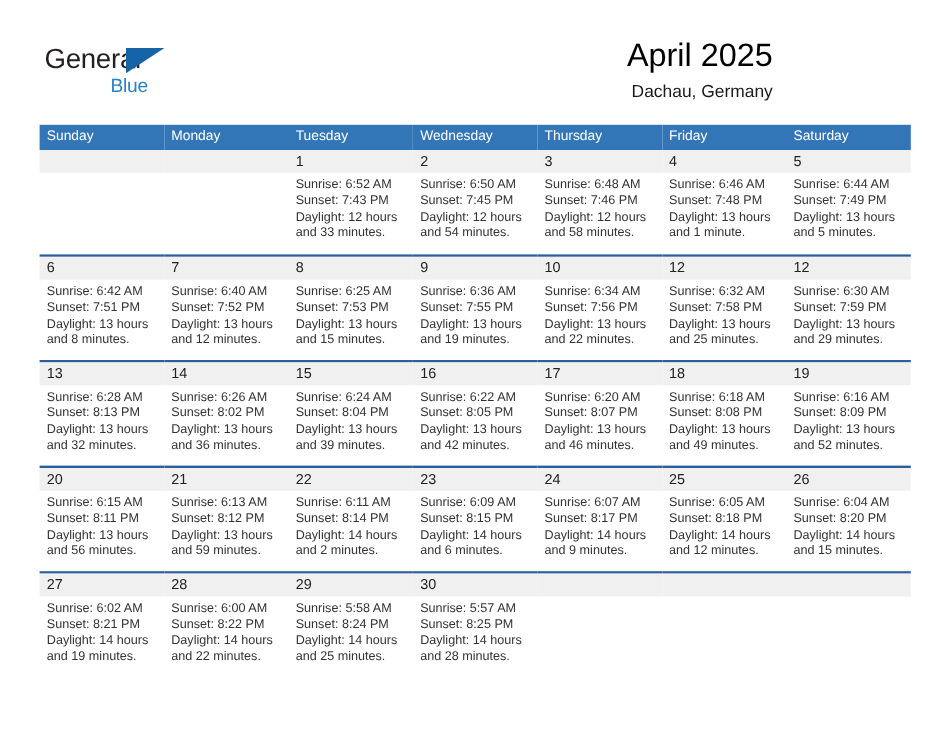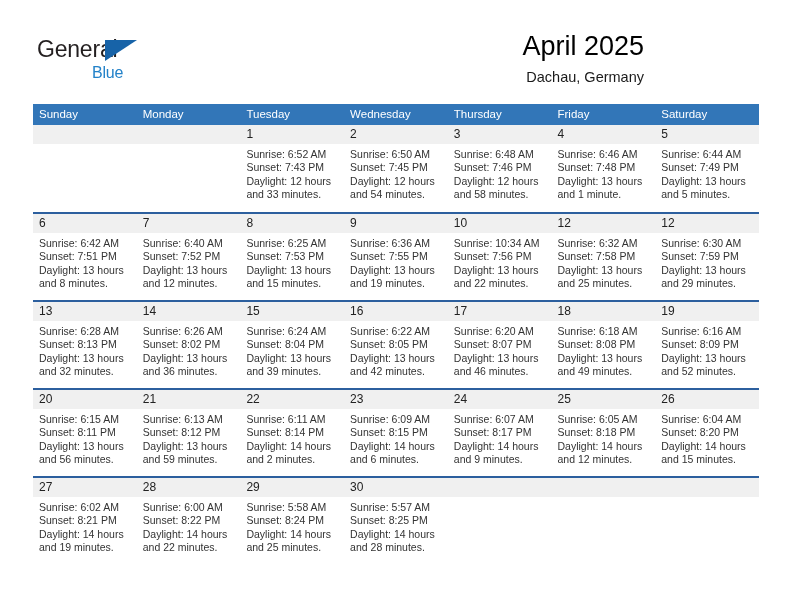--- a/index.html
+++ b/index.html
@@ -295,21 +295,21 @@
                 <div>Sunset: 7:55 PM</div>
                 <div>Daylight: 13 hours</div>
                 <div>and 19 minutes.</div>
               </div>
             </div>
           </td>
           <td>
             <div class="cell-inner">
               <div class="daynum-band">10</div>
               <div class="cell-body">
-                <div>Sunrise: 10:34 AM</div>
+                <div>Sunrise: 6:34 AM</div>
                 <div>Sunset: 7:56 PM</div>
                 <div>Daylight: 13 hours</div>
                 <div>and 22 minutes.</div>
               </div>
             </div>
           </td>
           <td>
             <div class="cell-inner">
               <div class="daynum-band">12</div>
               <div class="cell-body">

